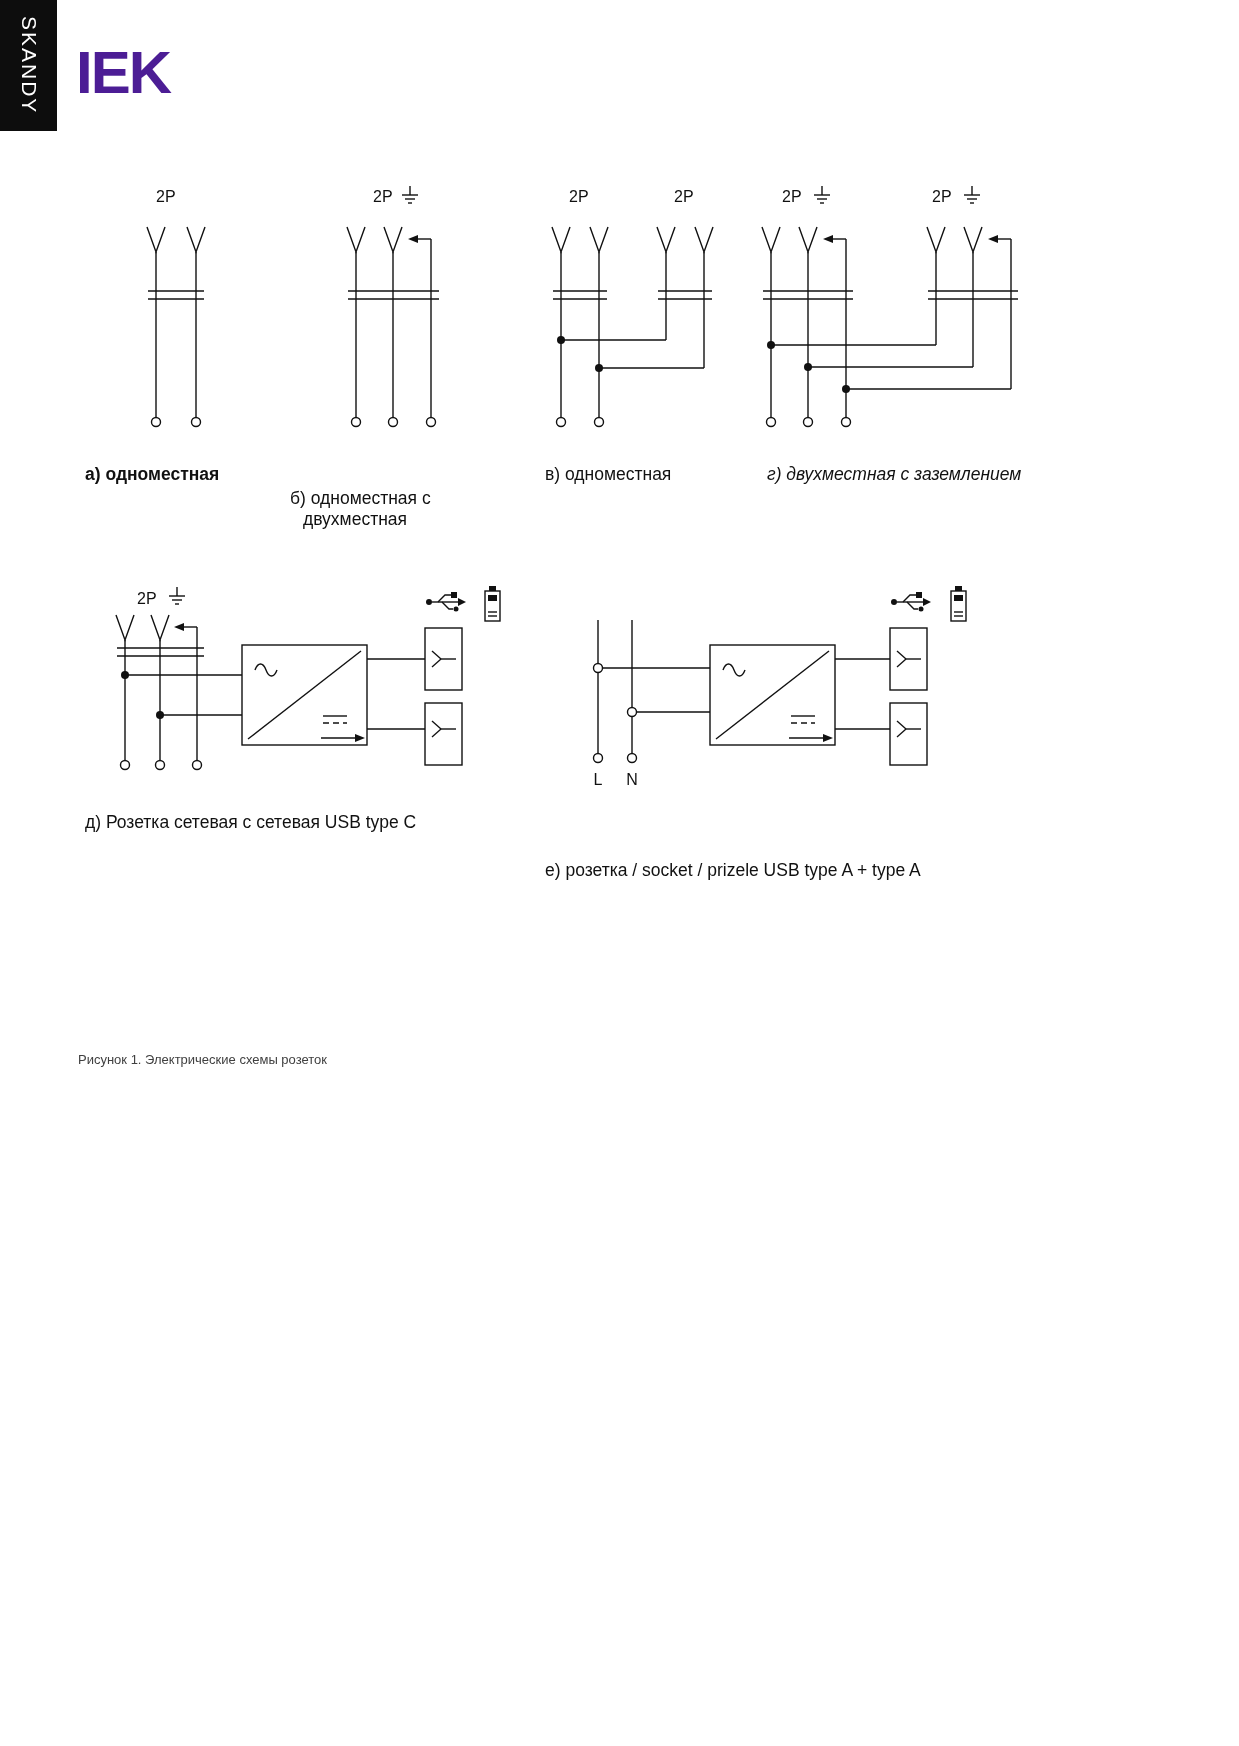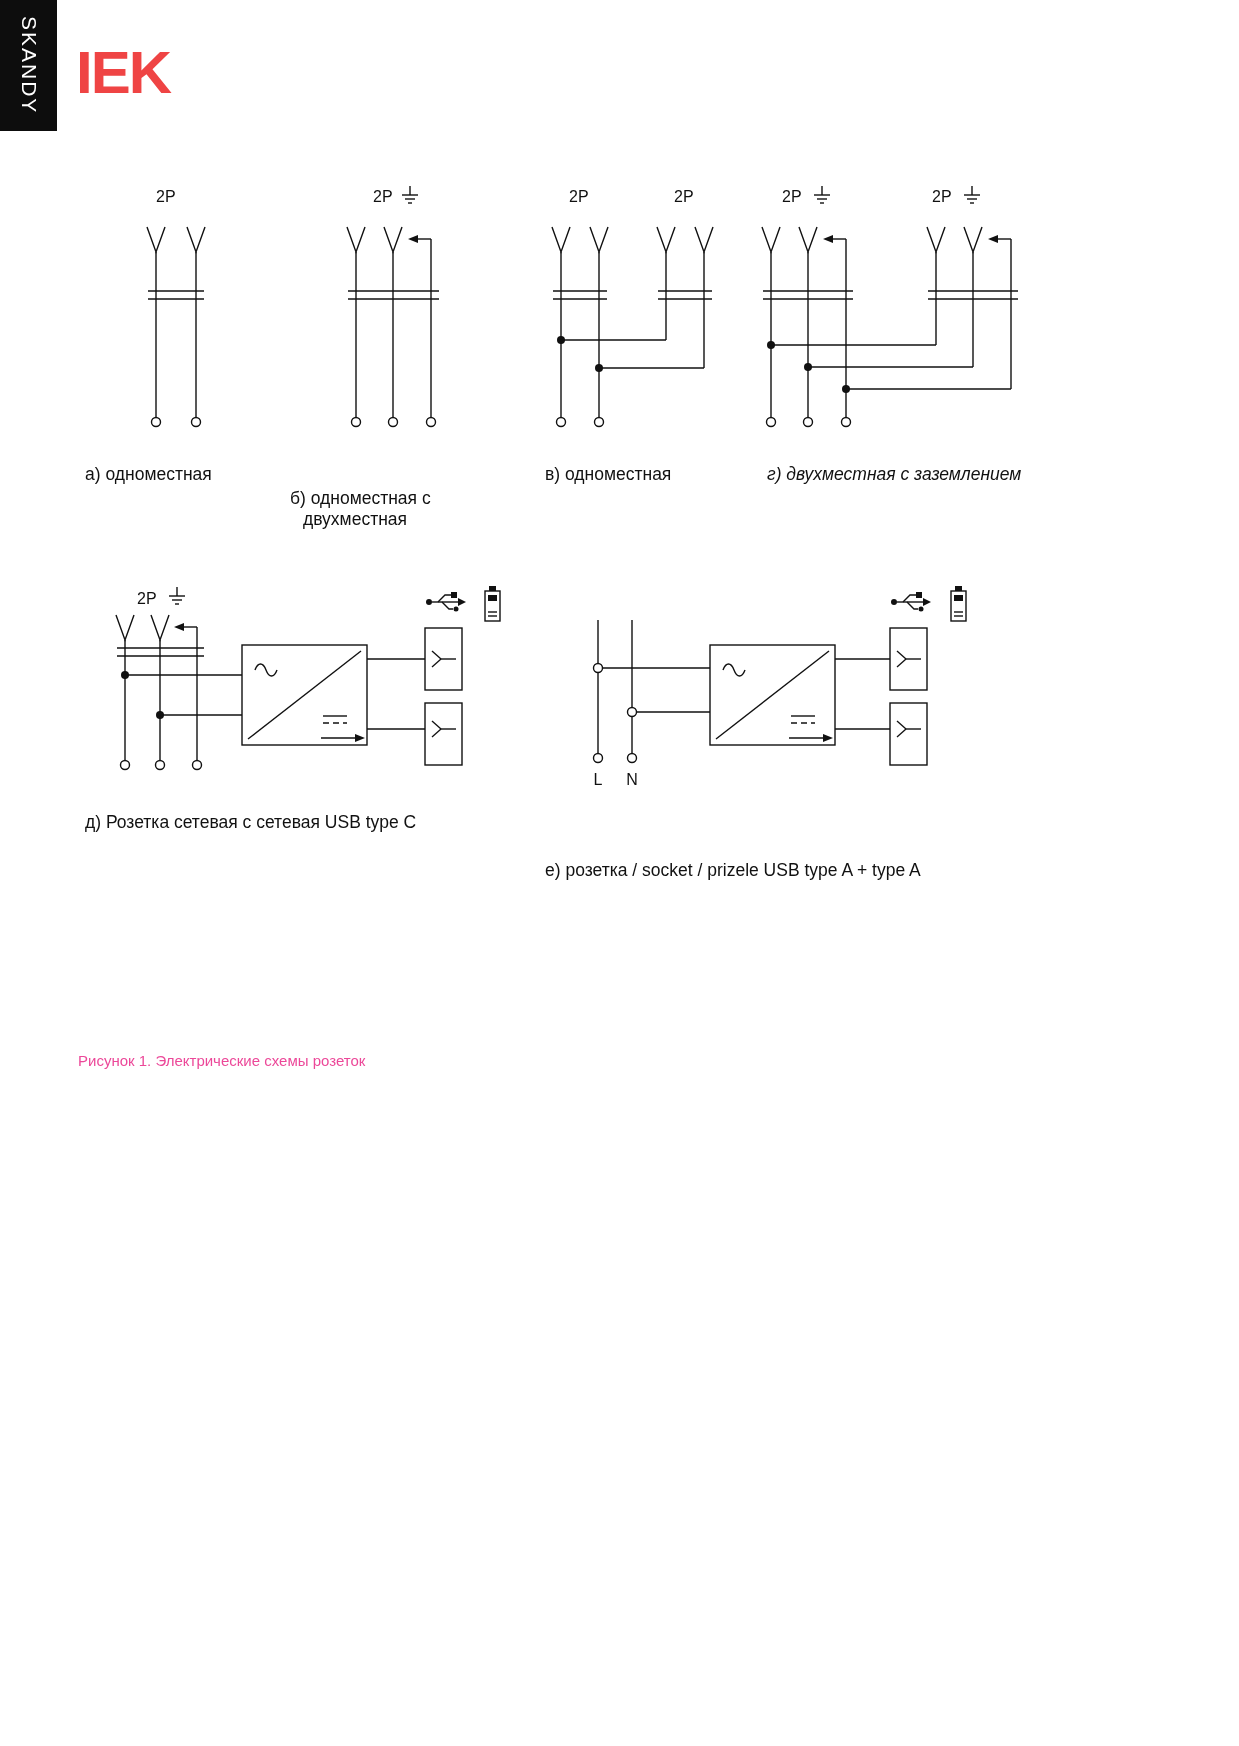--- a/index.html
+++ b/index.html
@@ -22,21 +22,21 @@
     writing-mode:vertical-rl;
     color:#ffffff;
     font-size:21px;
     letter-spacing:2px;
     font-weight:400;
   }
   .logo {
     position:absolute; left:76px; top:38px;
     font-size:60px; font-weight:900;
     letter-spacing:-2px;
-    color:#ef4444;
+    color:#4c1d95;
     font-style:normal;
   }
   svg { position:absolute; overflow:visible; }
   svg path, svg line, svg polyline, svg rect.wirebox {
     stroke:#111; stroke-width:1.4; fill:none;
   }
   svg text { font-family:"Liberation Sans", sans-serif; font-size:16px; fill:#111; }
   .term { fill:#ffffff; stroke:#111; stroke-width:1.4; }
   .dot  { fill:#111; stroke:none; }
   .ah   { fill:#111; stroke:none; }
@@ -44,21 +44,21 @@
   .dash { stroke-dasharray:6 4; }
   .caption {
     position:absolute;
     font-size:17.5px;
     color:#111;
     white-space:nowrap;
   }
   .caption .l2 { display:block; padding-left:13px; }
   .fig-caption {
     position:absolute; left:78px; top:1052px;
-    font-size:15px; color:#ec4899;
+    font-size:13px; color:#404040;
   }
   
   .svg-a { left:120px; top:182px; }
   .svg-b { left:340px; top:182px; }
   .svg-v { left:540px; top:182px; }
   .svg-g { left:752px; top:182px; }
   .svg-d { left:85px;  top:578px; }
   .svg-e { left:545px; top:578px; }
 </style>
 </head>
@@ -82,21 +82,21 @@
     <path d="M76,70 V235"></path>
     <g>
       <path d="M28,109 H84"></path>
         <path d="M28,117 H84"></path>
     </g>
     <g>
       <circle class="term" cx="36" cy="240" r="4.5"></circle>
       <circle class="term" cx="76" cy="240" r="4.5"></circle>
     </g>
   </svg>
-  <div class="caption" style="left:85px; top:464px;">а) одноместная</div>
+  <div class="caption" style="left:85px; top:464px;font-weight:bold;">а) одноместная</div>
 
   <svg class="svg-b" width="150" height="250" viewBox="0 0 150 250">
     <text x="33" y="20">2P</text>
     <g transform="translate(62,4)">
       <path d="M8,0 V9"></path>
         <path d="M0,9 H16"></path>
         <path d="M3,13 H13"></path>
         <path d="M6,17 H10"></path>
     </g>
     <g>

